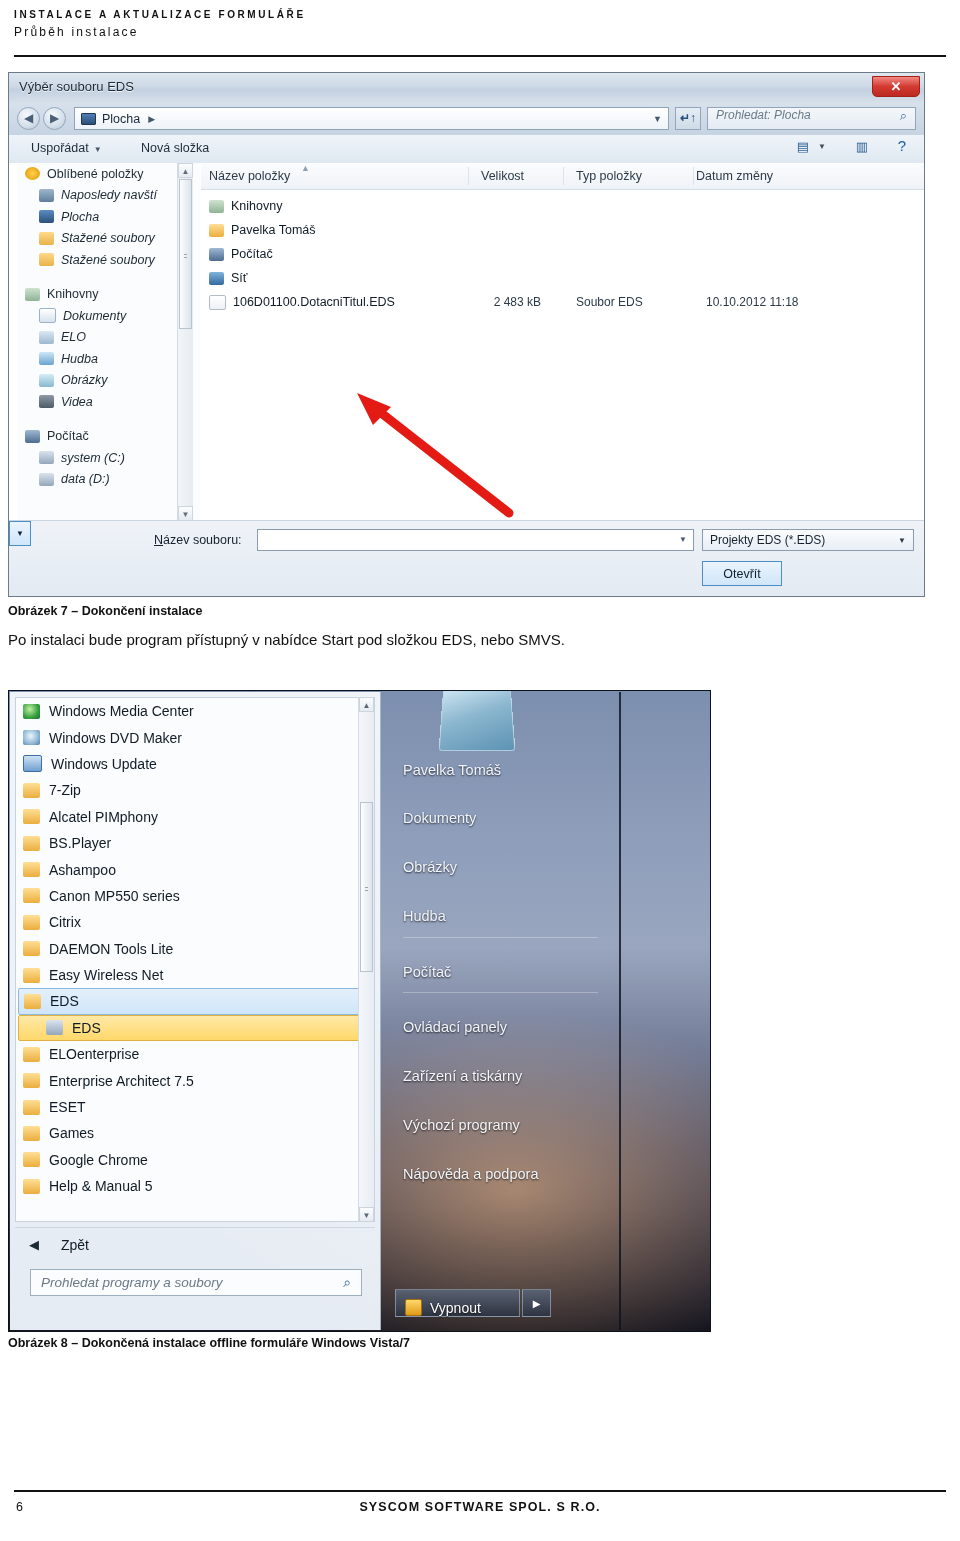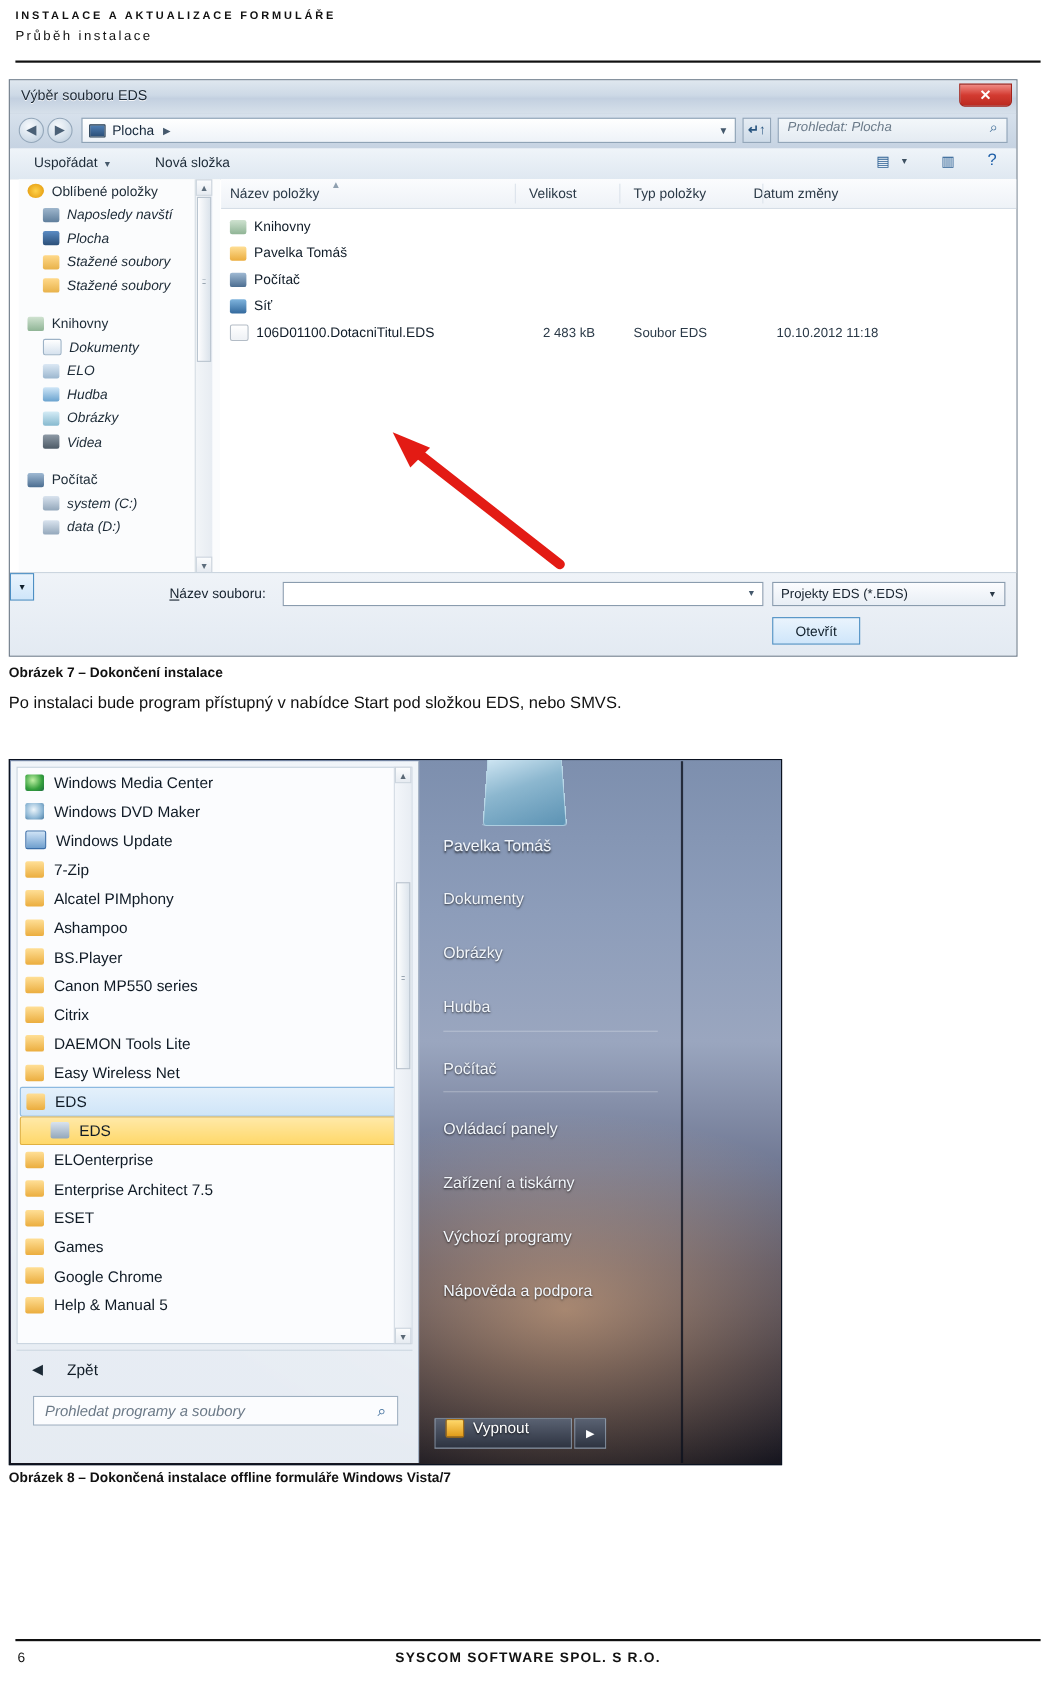--- a/index.html
+++ b/index.html
@@ -223,21 +223,21 @@
 
   .sm-right{position:absolute;left:372px;top:1px;width:238px;bottom:1px;}
   .sm-userpic{position:absolute;left:60px;top:-6px;width:70px;height:62px;
     background:linear-gradient(160deg,#cfe6f3 0%,#8cb7cf 45%,#5d93b4 100%);
     transform:perspective(120px) rotateX(14deg);border:1px solid #b9d6e6;border-radius:3px;}
   .sm-ritem{position:absolute;left:22px;font-size:14.5px;color:#f2f6fb;
     text-shadow:0 1px 2px rgba(0,0,0,.75);white-space:nowrap;}
   .sm-sep{position:absolute;left:22px;width:195px;height:1px;background:rgba(255,255,255,.28);}
   .sm-shutdown{position:absolute;left:14px;bottom:13px;width:125px;height:28px;
     background:linear-gradient(180deg,rgba(90,100,118,.92) 0%,rgba(45,52,66,.95) 100%);
-    border:1px solid rgba(190,205,222,.5);box-sizing:border-box;display:flex;align-items:flex-start;}
+    border:1px solid rgba(190,205,222,.5);box-sizing:border-box;display:flex;align-items:flex-end;}
   .sm-shield{width:15px;height:15px;margin-left:9px;border-radius:2px;
     background:linear-gradient(180deg,#ffd86a 0%,#e09a18 100%);border:1px solid #a86f10;flex:none;}
   .sm-shutdown .lbl{margin-left:8px;font-size:14px;color:#fff;text-shadow:0 1px 2px rgba(0,0,0,.8);}
   .sm-shutdown-caret{position:absolute;left:141px;bottom:13px;width:29px;height:28px;
     background:linear-gradient(180deg,rgba(90,100,118,.92) 0%,rgba(45,52,66,.95) 100%);
     border:1px solid rgba(190,205,222,.5);box-sizing:border-box;
     display:flex;align-items:center;justify-content:center;font-size:10px;color:#fff;}
   .sm-edge{position:absolute;left:610px;top:1px;width:2px;bottom:1px;background:rgba(12,18,30,.8);}
 
   
@@ -358,21 +358,21 @@
       <div class="sbtn bot">▼</div>
     </div>
 
     <div class="fd-list">
       <div class="fd-colhdr" id="fd-colhdr">
           <div class="fd-col" style="left: 8px;">Název položky</div>
           <div class="fd-col" style="left: 280px;">Velikost</div>
           <div class="fd-col-sep" style="left: 267px;"></div>
           <div class="fd-col" style="left: 375px;">Typ položky</div>
           <div class="fd-col-sep" style="left: 362px;"></div>
-          <div class="fd-col" style="left: 484px;">Datum změny</div>
+          <div class="fd-col" style="left: 495px;">Datum změny</div>
           <div class="fd-col-sep" style="left: 492px;"></div>
           <div class="fd-sortcaret" style="left: 100px;">▲</div>
         </div>
       <div id="fd-rows">
           <div class="fd-row" style="top: 32px;">
             <span class="nm">
               <span class="si-ico ico-libs"></span>
               <span>Knihovny</span>
             </span>
           </div>
@@ -450,25 +450,25 @@
         <div class="sm-item">
           <span class="ico ico-folder"></span>
           <span>7-Zip</span>
         </div>
         <div class="sm-item">
           <span class="ico ico-folder"></span>
           <span>Alcatel PIMphony</span>
         </div>
         <div class="sm-item">
           <span class="ico ico-folder"></span>
+          <span>BS.Player</span>
+        </div>
+        <div class="sm-item">
+          <span class="ico ico-folder"></span>
           <span>Ashampoo</span>
-        </div>
-        <div class="sm-item">
-          <span class="ico ico-folder"></span>
-          <span>BS.Player</span>
         </div>
         <div class="sm-item">
           <span class="ico ico-folder"></span>
           <span>Canon MP550 series</span>
         </div>
         <div class="sm-item">
           <span class="ico ico-folder"></span>
           <span>Citrix</span>
         </div>
         <div class="sm-item">

